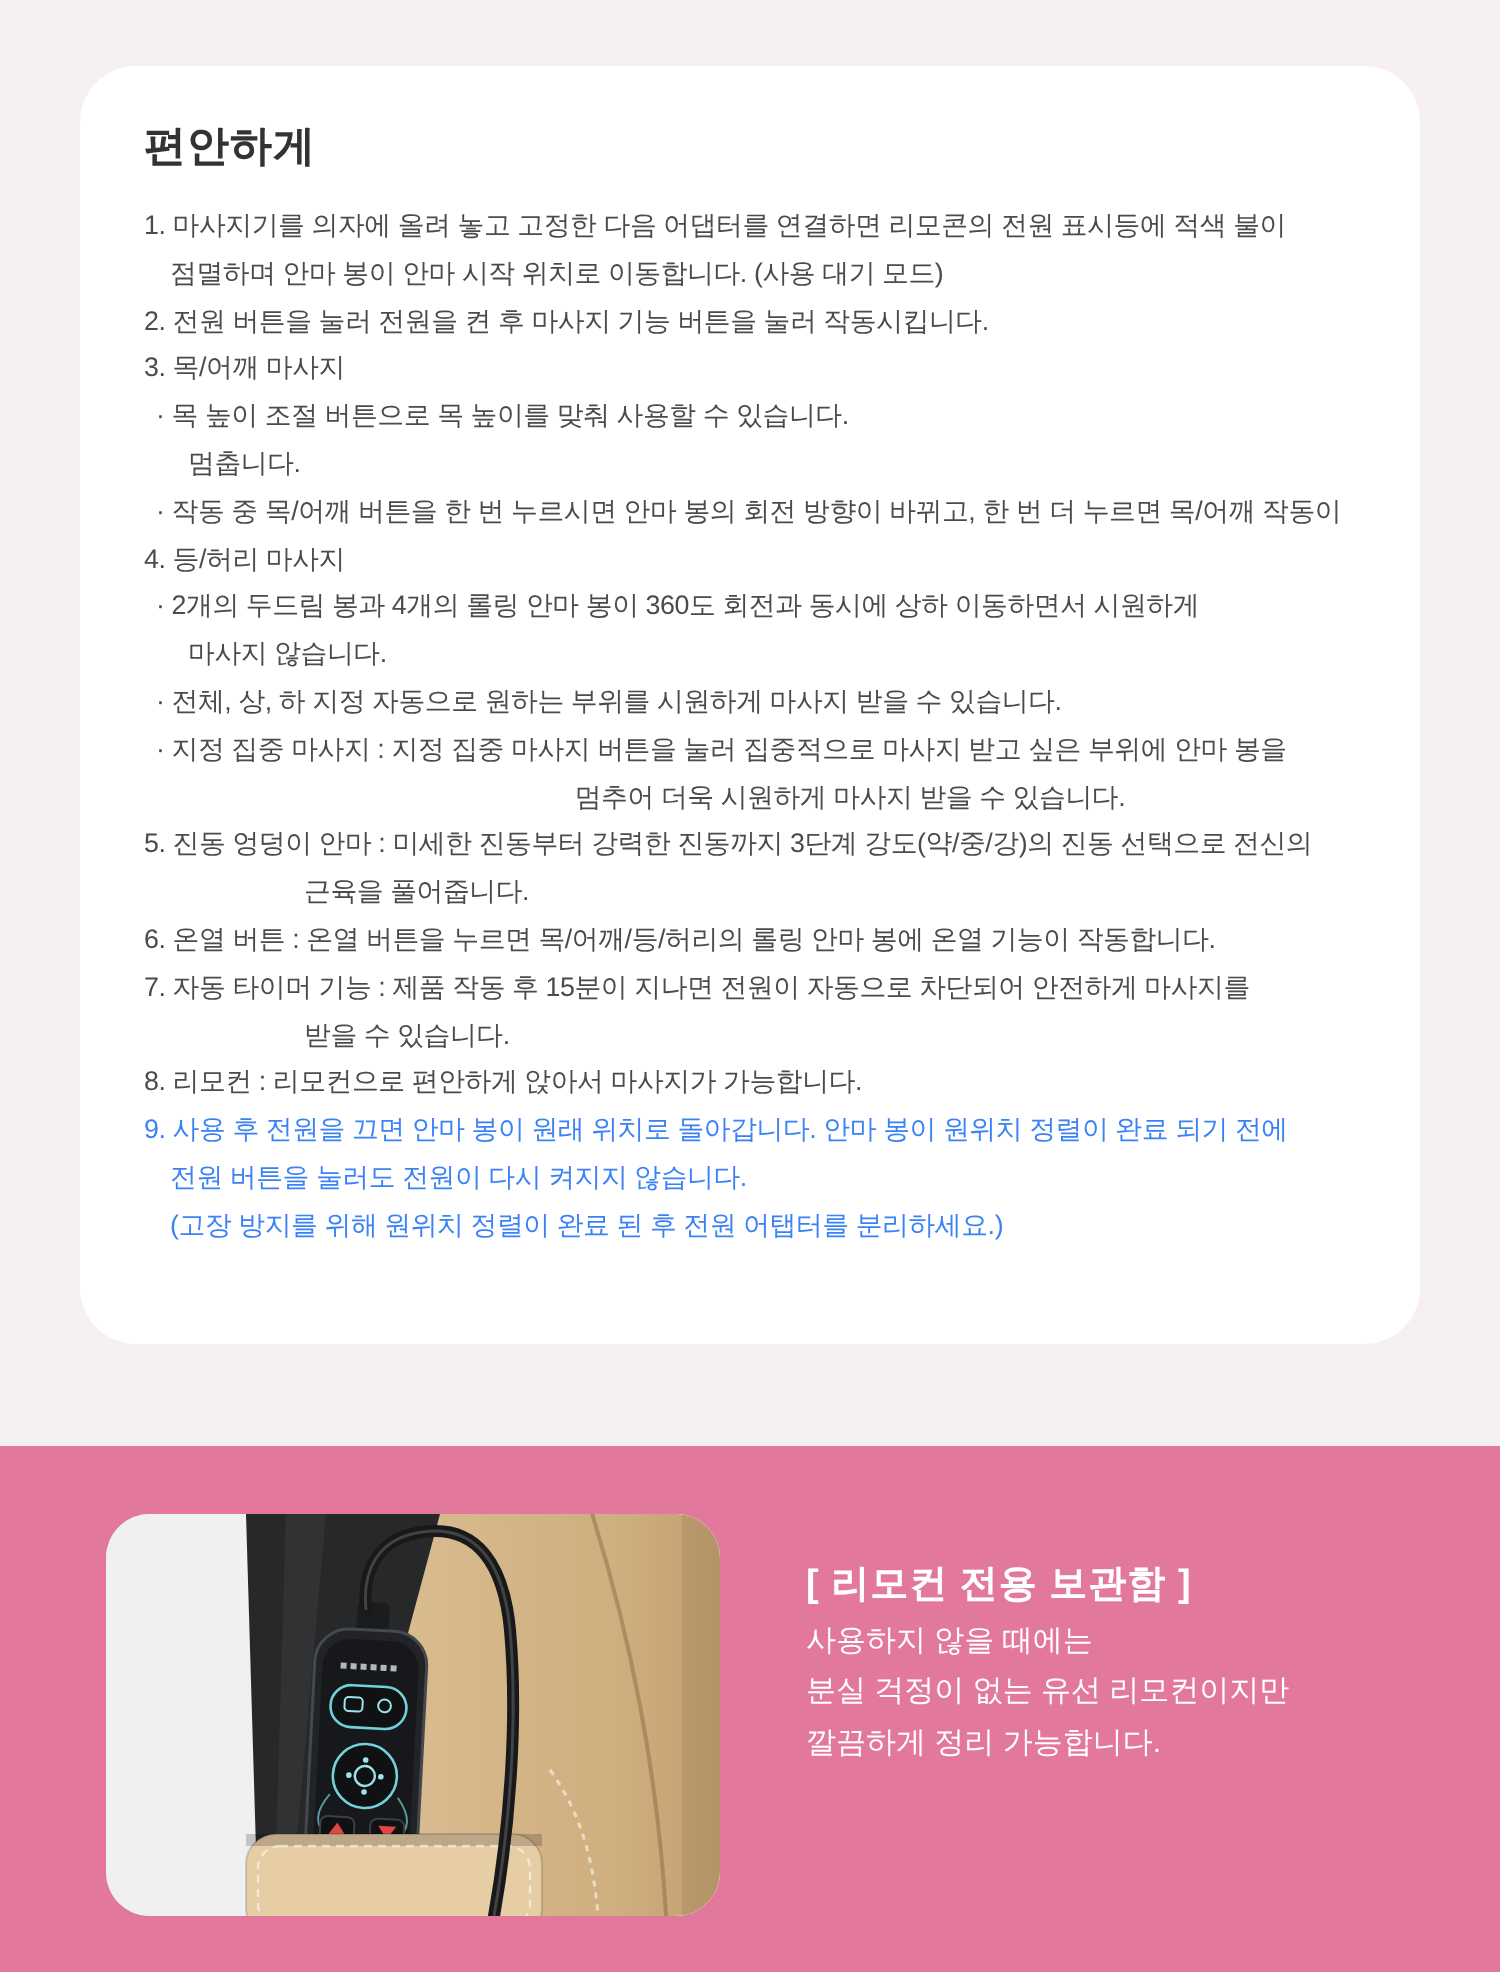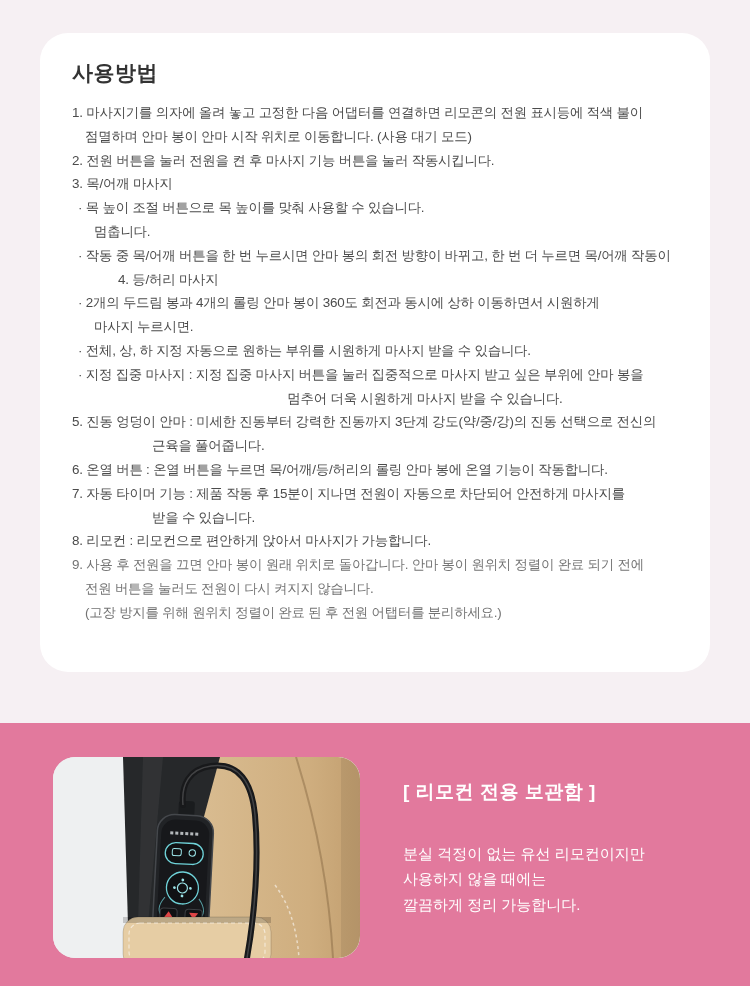--- a/index.html
+++ b/index.html
@@ -16,55 +16,55 @@
   }
   .card-title {
     position:absolute; left:32px; top:26px; margin:0;
     font-size:21px; font-weight:bold; color:#333333; letter-spacing:0.5px;
   }
   .lines { position:absolute; left:32px; top:68px; right:12px; }
   .line {
     height:23.8px; line-height:23.8px; font-size:13.4px; color:#4b4b4b;
     white-space:nowrap; letter-spacing:-0.2px;
   }
-  .line.red { color:#737373; }
+  .line.red { color:#3b82f6; }
   
   .pink-section {
     position:absolute; left:0; top:723px; width:750px; height:263px;
     background:#e2799d;
   }
   .photo {
     position:absolute; left:53px; top:34px; width:307px; height:201px;
     margin:0; border-radius:22px; overflow:hidden; background:#eef0f1;
   }
   .photo svg { display:block; width:307px; height:201px; }
   .storage-text { position:absolute; left:403px; top:56px; color:#ffffff; }
   .storage-heading {
-    margin:0 0 36px 0; font-size:19px; font-weight:bold; letter-spacing:0.5px;
+    margin:0 0 3px 0; font-size:19px; font-weight:bold; letter-spacing:0.5px;
   }
   .storage-line { font-size:15px; line-height:25.4px; white-space:nowrap; }
 </style>
 </head>
 <body>
 
 <div class="page">
 
   <section class="card">
-    <h1 class="card-title">사용방법</h1>
+    <h1 class="card-title">편안하게</h1>
     <div class="lines" id="instruction-lines">
         <div class="line" style="padding-left: 0px;">1. 마사지기를 의자에 올려 놓고 고정한 다음 어댑터를 연결하면 리모콘의 전원 표시등에 적색 불이</div>
         <div class="line" style="padding-left: 13px;">점멸하며 안마 봉이 안마 시작 위치로 이동합니다. (사용 대기 모드)</div>
         <div class="line" style="padding-left: 0px;">2. 전원 버튼을 눌러 전원을 켠 후 마사지 기능 버튼을 눌러 작동시킵니다.</div>
         <div class="line" style="padding-left: 0px;">3. 목/어깨 마사지</div>
         <div class="line" style="padding-left: 6px;">· 목 높이 조절 버튼으로 목 높이를 맞춰 사용할 수 있습니다.</div>
         <div class="line" style="padding-left: 22px;">멈춥니다.</div>
         <div class="line" style="padding-left: 6px;">· 작동 중 목/어깨 버튼을 한 번 누르시면 안마 봉의 회전 방향이 바뀌고, 한 번 더 누르면 목/어깨 작동이</div>
-        <div class="line" style="padding-left: 0px; margin-left: 46px;">4. 등/허리 마사지</div>
+        <div class="line" style="padding-left: 0px;">4. 등/허리 마사지</div>
         <div class="line" style="padding-left: 6px;">· 2개의 두드림 봉과 4개의 롤링 안마 봉이 360도 회전과 동시에 상하 이동하면서 시원하게</div>
-        <div class="line" style="padding-left: 22px;">마사지 누르시면.</div>
+        <div class="line" style="padding-left: 22px;">마사지 않습니다.</div>
         <div class="line" style="padding-left: 6px;">· 전체, 상, 하 지정 자동으로 원하는 부위를 시원하게 마사지 받을 수 있습니다.</div>
         <div class="line" style="padding-left: 6px;">· 지정 집중 마사지 : 지정 집중 마사지 버튼을 눌러 집중적으로 마사지 받고 싶은 부위에 안마 봉을</div>
         <div class="line" style="padding-left: 80px; text-align: center;">멈추어 더욱 시원하게 마사지 받을 수 있습니다.</div>
         <div class="line" style="padding-left: 0px;">5. 진동 엉덩이 안마 : 미세한 진동부터 강력한 진동까지 3단계 강도(약/중/강)의 진동 선택으로 전신의</div>
         <div class="line" style="padding-left: 80px;">근육을 풀어줍니다.</div>
         <div class="line" style="padding-left: 0px;">6. 온열 버튼 : 온열 버튼을 누르면 목/어깨/등/허리의 롤링 안마 봉에 온열 기능이 작동합니다.</div>
         <div class="line" style="padding-left: 0px;">7. 자동 타이머 기능 : 제품 작동 후 15분이 지나면 전원이 자동으로 차단되어 안전하게 마사지를</div>
         <div class="line" style="padding-left: 80px;">받을 수 있습니다.</div>
         <div class="line" style="padding-left: 0px;">8. 리모컨 : 리모컨으로 편안하게 앉아서 마사지가 가능합니다.</div>
         <div class="line red" style="padding-left: 0px;">9. 사용 후 전원을 끄면 안마 봉이 원래 위치로 돌아갑니다. 안마 봉이 원위치 정렬이 완료 되기 전에</div>
@@ -145,20 +145,20 @@
         <g>
           <path d="M130,48 C128,28 136,12 158,9 C186,5 199,26 202,58 C206,102 202,156 194,201" fill="none" stroke="#18191b" stroke-width="6" stroke-linecap="round"></path>
           <path d="M130,48 C128,28 136,12 158,9 C186,5 199,26 202,58 C206,102 202,156 194,201" fill="none" stroke="rgba(255,255,255,0.18)" stroke-width="1.5"></path>
         </g>
       </svg>
     </figure>
 
     <div class="storage-text">
       <h2 class="storage-heading">[ 리모컨 전용 보관함 ]</h2>
       <div id="storage-lines">
+          <div class="storage-line">사용하지 않을 때에는</div>
           <div class="storage-line">분실 걱정이 없는 유선 리모컨이지만</div>
-          <div class="storage-line">사용하지 않을 때에는</div>
           <div class="storage-line">깔끔하게 정리 가능합니다.</div>
         </div>
     </div>
   </section>
 
 </div>
 
 </body></html>

